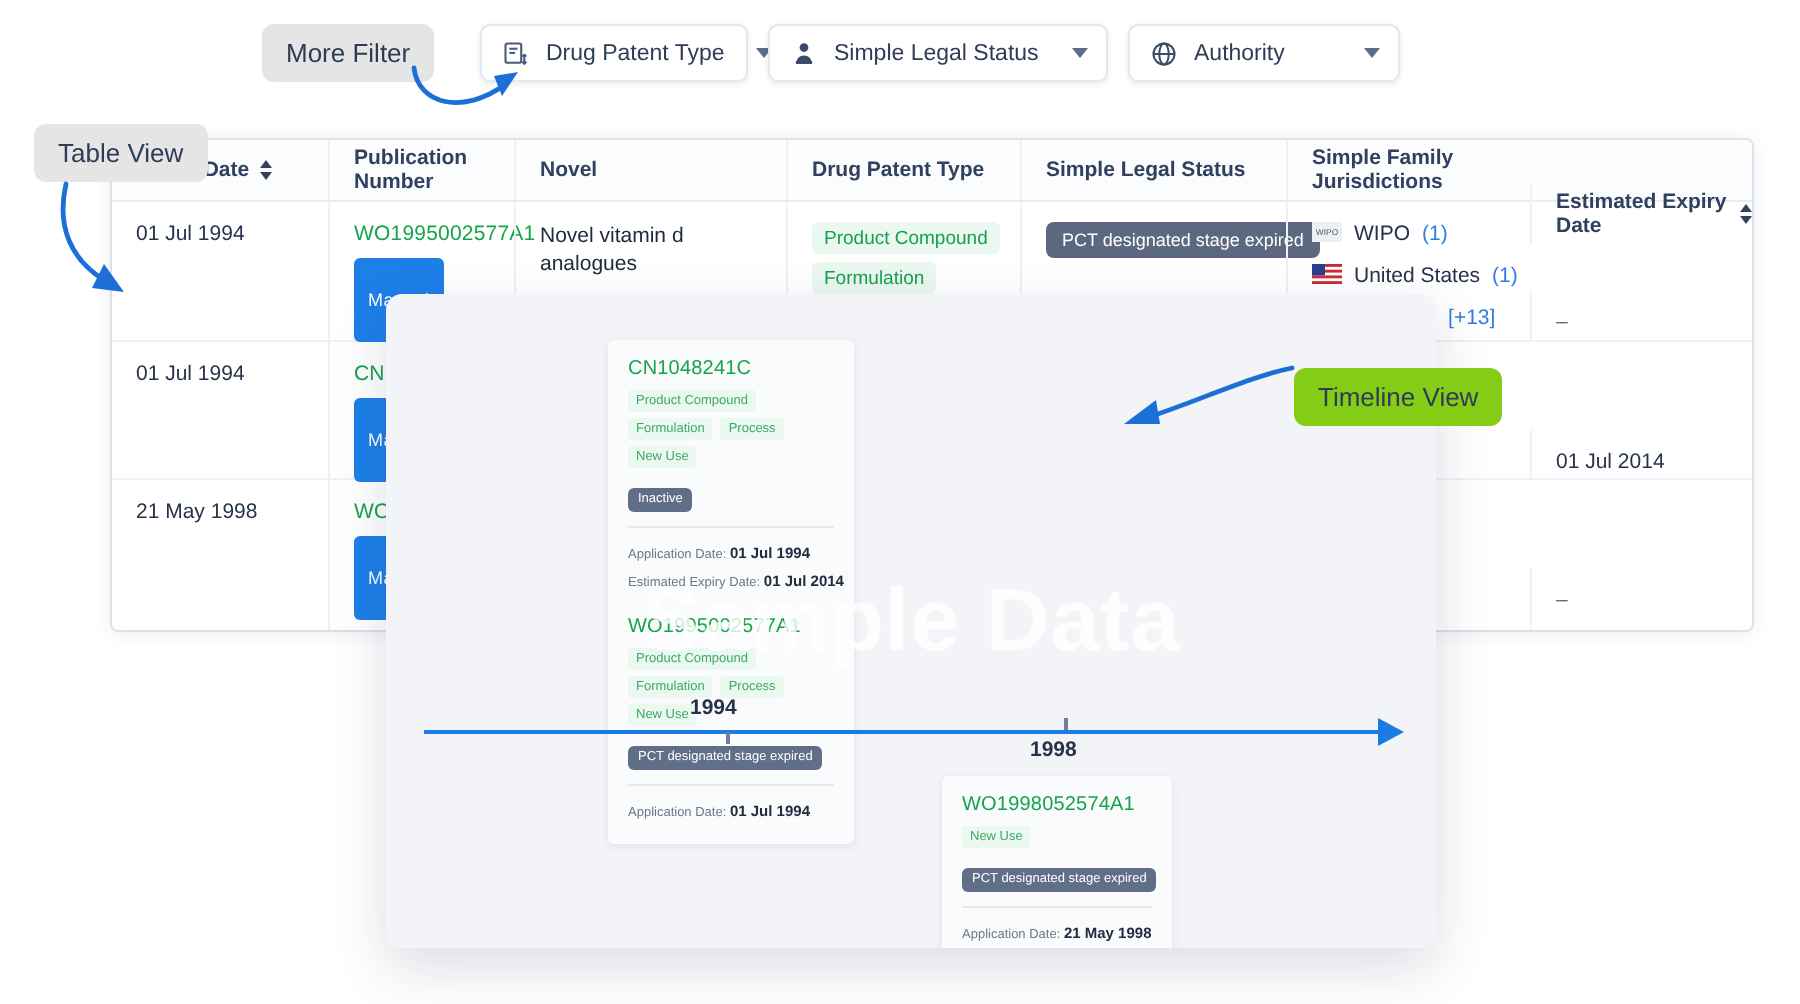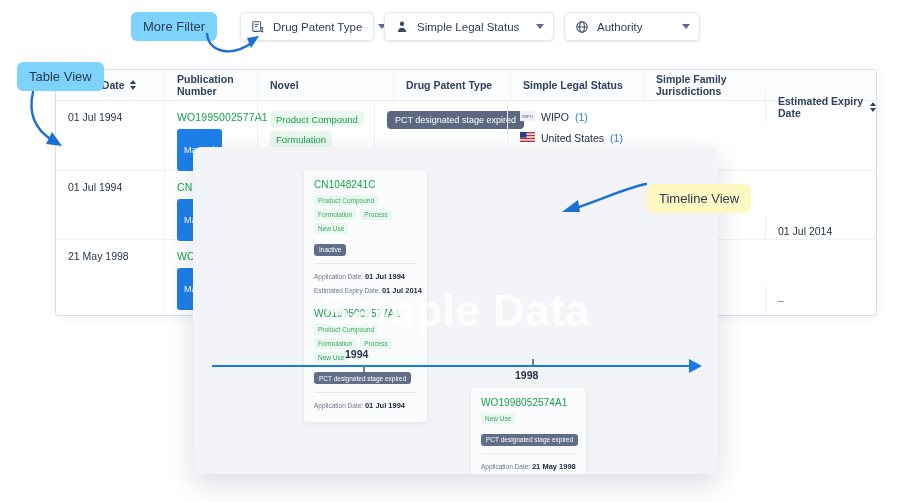--- a/index.html
+++ b/index.html
@@ -139,26 +139,26 @@
 
   .watermark{
     position:absolute;left:0;top:0;width:100%;height:100%;
     display:flex;align-items:center;justify-content:center;
     font-size:44px;font-weight:bold;color:rgba(255,255,255,.80);
     letter-spacing:.5px;pointer-events:none;
   }
 
   
   .callout{
-    position:absolute;background:#7dd3fc;color:#2d3b54;
+    position:absolute;background:#e5e5e5;color:#2d3b54;
     font-size:13px;padding:7px 12px;border-radius:6px;white-space:nowrap;
   }
   .co-morefilter{left:131px;top:12px;}
   .co-tableview{left:17px;top:62px;}
-  .co-timelineview{left:647px;top:184px;background:#fef9c3;}
+  .co-timelineview{left:647px;top:184px;background:#84cc16;}
   .arrow-svg{position:absolute;pointer-events:none;overflow:visible;}
   .a-morefilter{left:203px;top:28px;}
   .a-tableview{left:26px;top:88px;}
   .a-timeline{left:554px;top:182px;}
 </style>
 </head>
 <body>
 
 <div id="stage">
 
@@ -239,20 +239,24 @@
             <i class="dn"></i>
           </span>
       </div>
     </div>
 
     <div class="trow" style="height:70px">
       <div class="td c-date">01 Jul 1994</div>
       <div class="td c-pub">
         <span class="pubnum">WO1995002577A1</span>
         <span class="manual-badge">Manual</span>
+      </div>
+      <div class="td c-title">
+        <div class="title-main">Novel vitamin d analogues</div>
+        <div class="title-trans">[Translation] 新型维生素 D 类似物</div>
       </div>
       <div class="td c-type">
         <div class="tagwrap">
           <span class="tag-green">Product Compound</span>
           <span class="tag-green">Formulation</span>
           <span class="tag-green">Process</span>
           <span class="more-link">[+1]</span>
         </div>
       </div>
       <div class="td c-legal">

